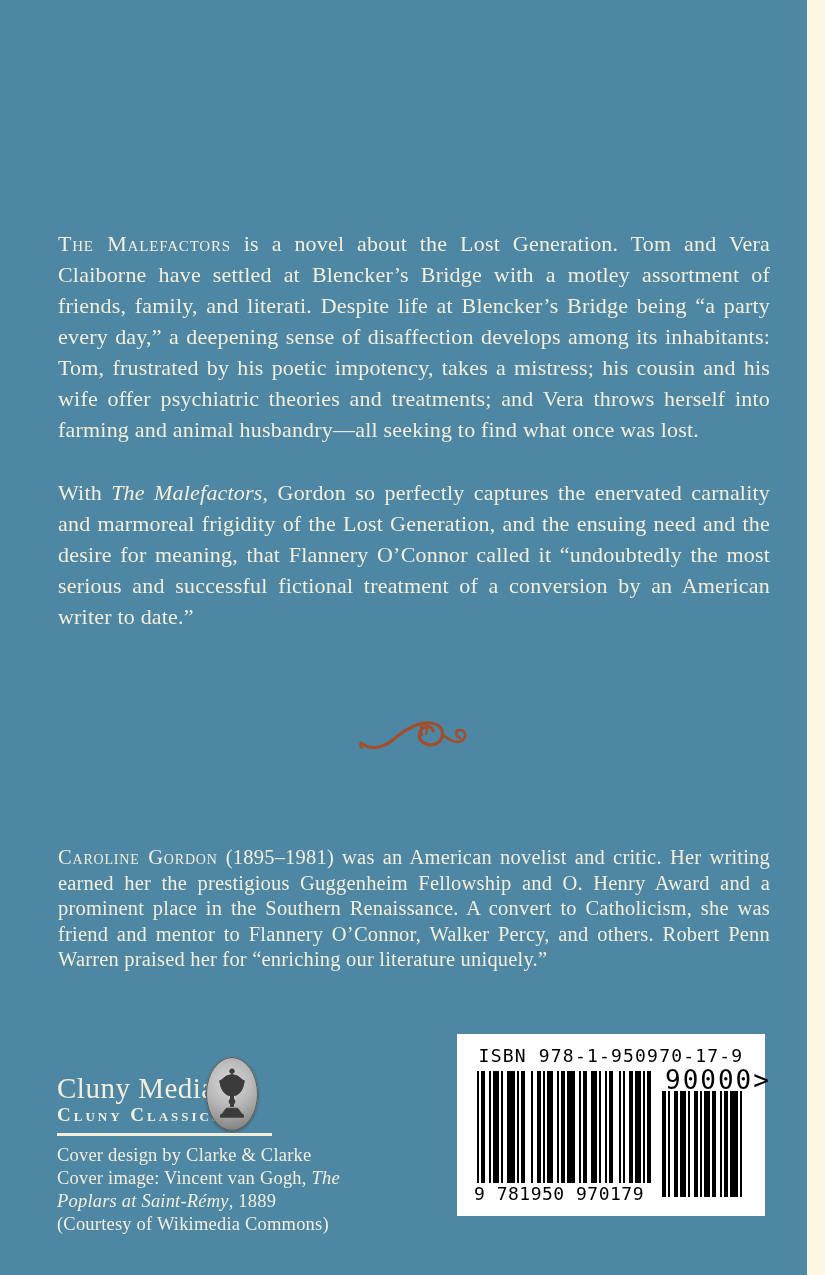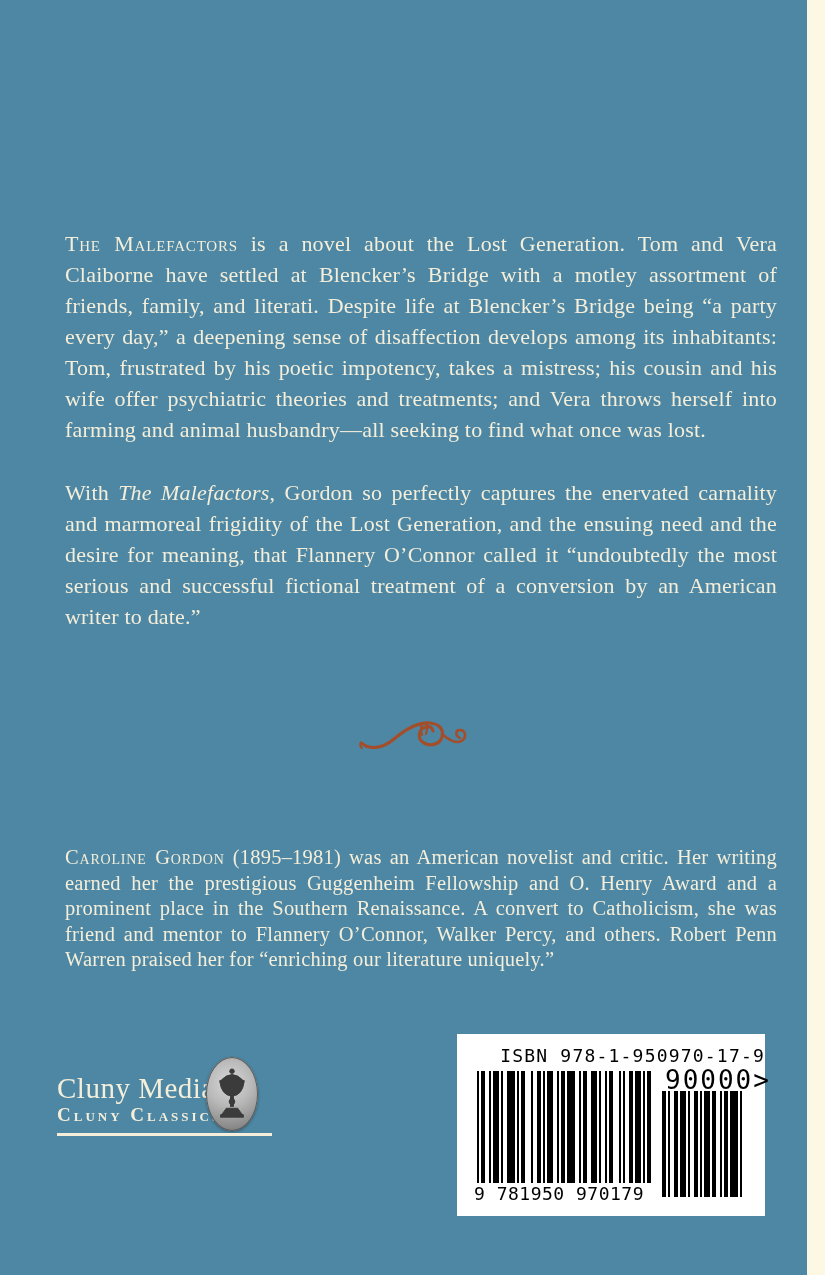--- a/index.html
+++ b/index.html
@@ -24,21 +24,21 @@
     left: 48px; top: 131px; width: 728px;
     font-style: italic;
     font-size: 25px;
     letter-spacing: 0.2px;
     text-align: center;
     white-space: nowrap;
   }
   .pull-quote .qmark { font-weight: bold; font-size: 27px; }
   .body-para {
     position: absolute;
-    left: 65px; width: 712px;
+    left: 58px; width: 712px;
     font-size: 22px;
     line-height: 31px;
     text-align: justify;
     letter-spacing: 0.2px;
   }
   .smallcaps { font-variant: small-caps; letter-spacing: 0.8px; }
   .it { font-style: italic; }
   #synopsis { top: 228px; }
   #praise { top: 477px; }
   .ornament {
@@ -93,21 +93,21 @@
     position: absolute;
     left: 457px; top: 1034px;
     width: 308px; height: 182px;
     background: #ffffff;
     color: #000;
     font-family: "DejaVu Sans Mono", monospace;
   }
   .isbn-label {
     position: absolute;
     left: 0; top: 11px; width: 100%;
-    text-align: right;
+    text-align: center;
     font-size: 18px;
     letter-spacing: 1.2px;
     white-space: nowrap;
   }
   .price-code {
     position: absolute;
     left: 208px; top: 31px; width: 95px;
     text-align: center;
     font-size: 26px;
     letter-spacing: 2px;
@@ -173,20 +173,25 @@
         <rect x="18.4" y="31" width="3.2" height="12"></rect>
         <circle cx="20" cy="38" r="3"></circle>
         <path d="M9,52 L31,52 L26,45 L14,45 Z"></path>
         <rect x="8" y="52" width="24" height="2.4"></rect>
       </g>
     </svg>
   </div>
 
   <div class="divider-rule"></div>
 
+  <div class="credits">
+    <p>Cover design by Clarke &amp; Clarke</p>
+    <p><span>Cover image: Vincent van Gogh, </span><span class="it">The Poplars at Saint-Rémy</span><span>, 1889</span></p>
+    <p>(Courtesy of Wikimedia Commons)</p>
+  </div>
 
   <div class="barcode-box">
     <div class="isbn-label">ISBN 978-1-950970-17-9</div>
     <div class="price-code">90000&gt;</div>
     <div class="bars-main" id="bars-main">
         <div class="bar" style="width: 2px;"></div>
         <div class="gap" style="width: 2px;"></div>
         <div class="bar" style="width: 4px;"></div>
         <div class="gap" style="width: 4px;"></div>
         <div class="bar" style="width: 2px;"></div>

